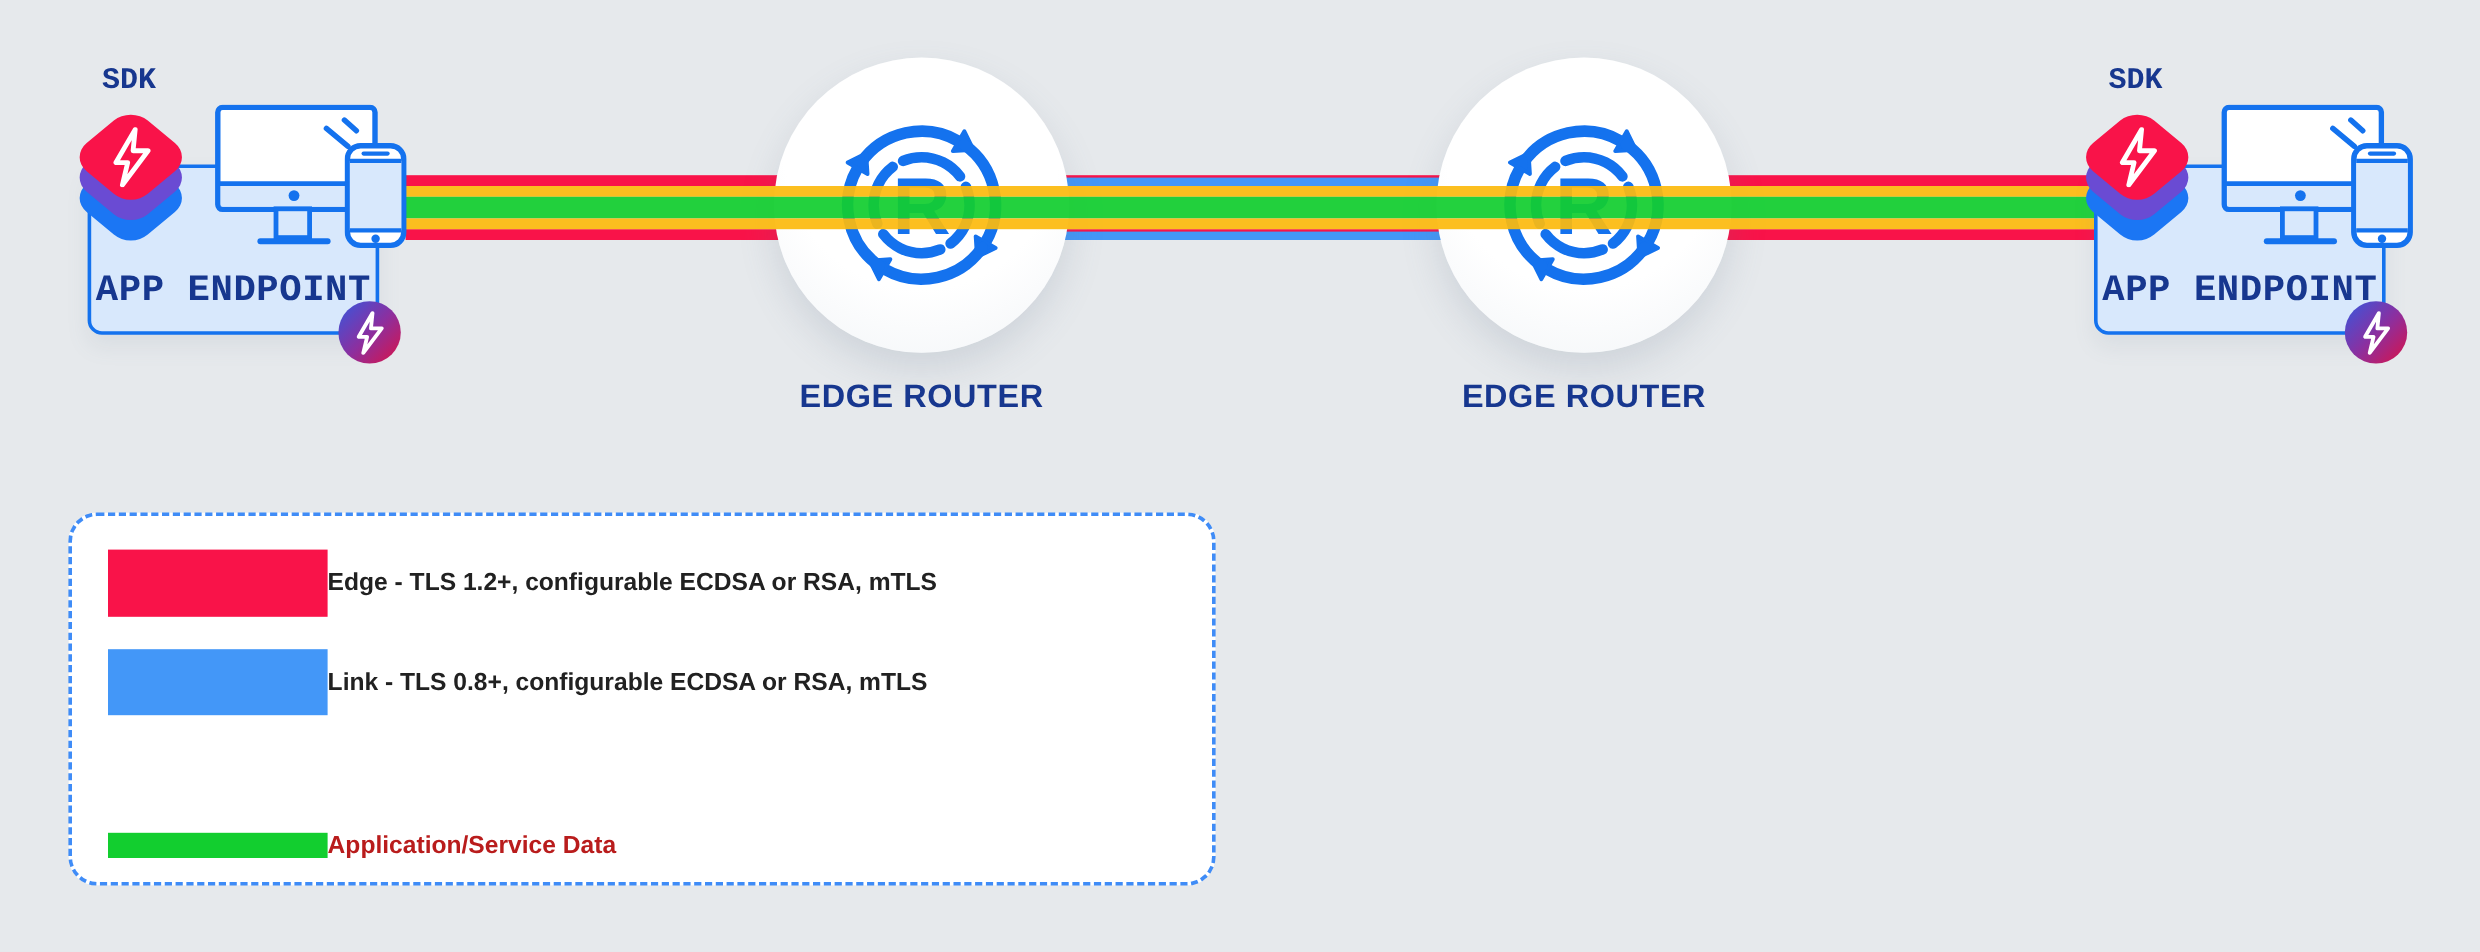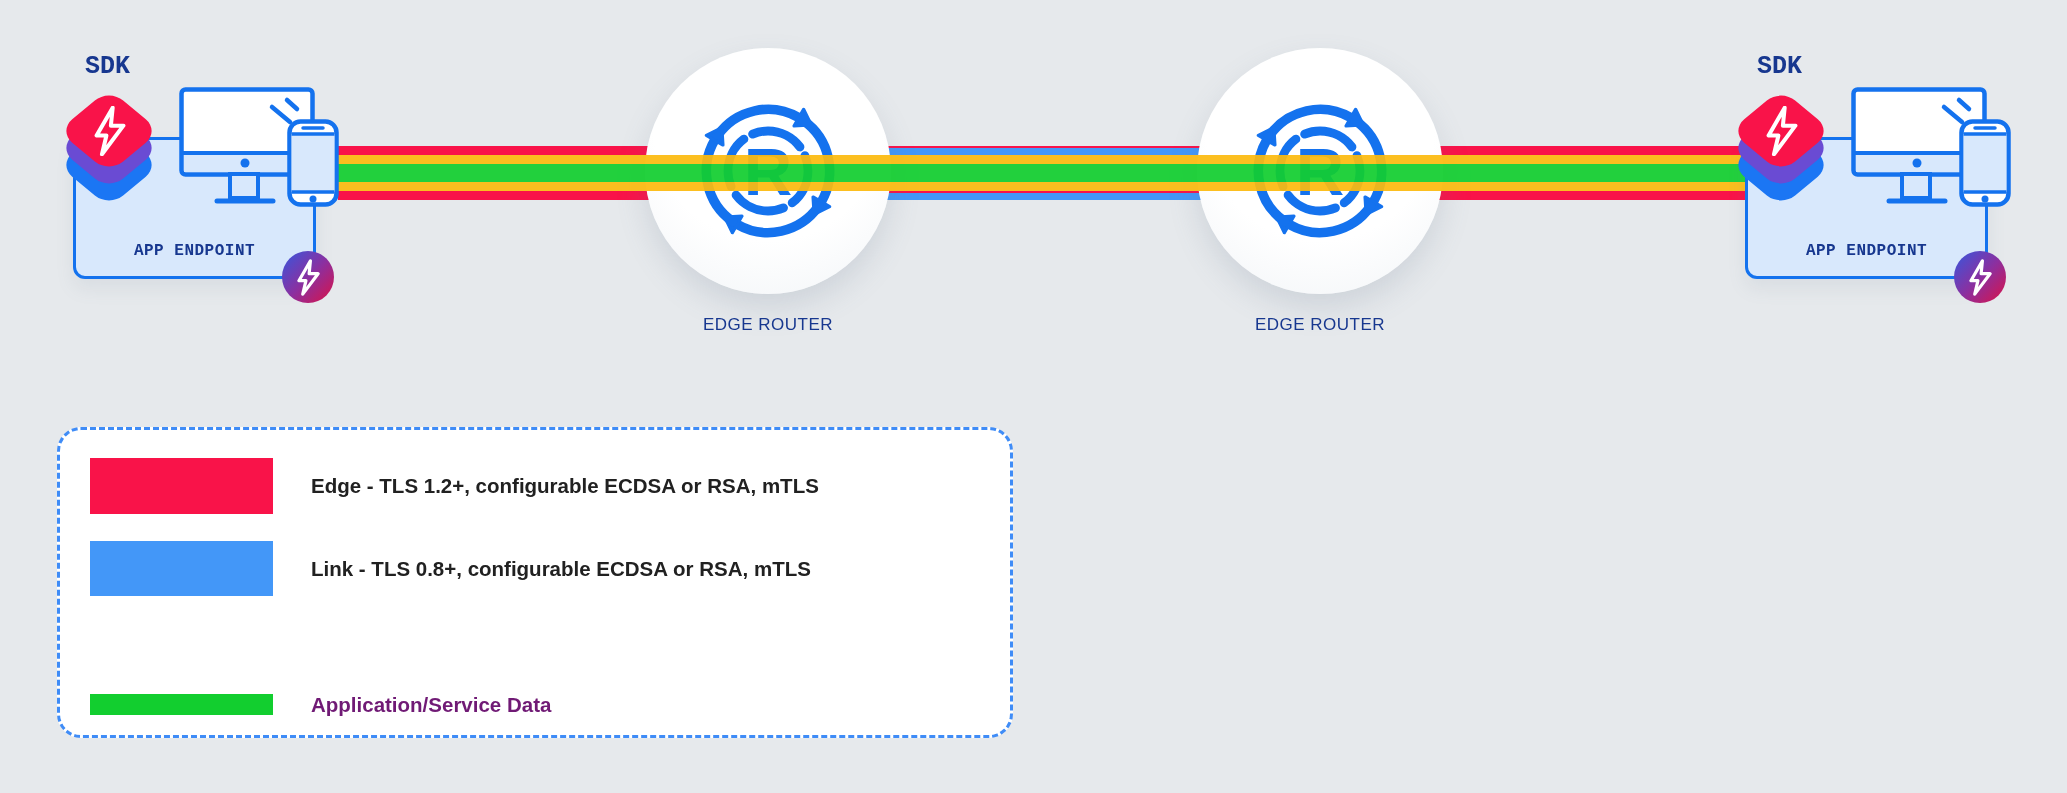--- a/index.html
+++ b/index.html
@@ -19,50 +19,50 @@
   .stripe.yellow-bottom{top:182px;height:9px;}
 
   
   .router-circle{position:absolute;top:48px;width:246px;height:246px;border-radius:50%;
     background:radial-gradient(circle at 50% 32%,#ffffff 55%,#f1f4f7 100%);
     box-shadow:0 14px 30px rgba(100,115,140,.18);z-index:3;}
   .router-circle.left{left:645px;} .router-circle.right{left:1197px;}
   .router-icon{position:absolute;top:91px;width:160px;height:160px;z-index:4;}
   .router-icon.left{left:688px;} .router-icon.right{left:1240px;}
   .router-label{position:absolute;top:315px;width:320px;text-align:center;
-    font-size:17px;font-weight:400;letter-spacing:.5px;z-index:6;}
+    font-size:27px;font-weight:700;letter-spacing:.5px;z-index:6;}
   .router-label.left{left:608px;} .router-label.right{left:1160px;}
 
   
   .endpoint{position:absolute;top:40px;width:300px;height:270px;z-index:6;font-family:Liberation Mono, monospace;}
   .endpoint.left{left:55px;} .endpoint.right{left:1727px;}
   .sdk-label{position:absolute;left:30px;top:12px;font-size:25px;font-weight:600;}
   .ep-box{position:absolute;left:18px;top:97px;width:237px;height:136px;border:3px solid;
     border-radius:12px;display:flex;align-items:flex-end;justify-content:center;
     box-shadow:0 10px 18px rgba(110,125,150,.10);}
-  .ep-box-label{font-size:16px;font-weight:600;letter-spacing:.5px;margin-bottom:16px;white-space:nowrap;}
+  .ep-box-label{font-size:31px;font-weight:600;letter-spacing:.5px;margin-bottom:16px;white-space:nowrap;}
   .monitor{position:absolute;left:124px;top:47px;}
   .phone{position:absolute;left:232px;top:79px;}
   .stack{position:absolute;left:0;top:45px;width:104px;height:124px;}
   .layer{position:absolute;width:72px;height:72px;border-radius:20px;
     transform:scaleY(.83) rotate(45deg);left:18px;}
   .layer.l-blue{top:43.5px;z-index:1;}
   .layer.l-purple{top:26.5px;z-index:2;}
   .layer.l-red{top:9.5px;z-index:3;}
   .stack-bolt{position:absolute;left:38px;top:21px;z-index:4;}
   .badge{position:absolute;left:227px;top:211px;width:52px;height:52px;border-radius:50%;
     background:linear-gradient(135deg,#3558DF 0%,#8C2F9F 52%,#DB1246 100%);
     display:flex;align-items:center;justify-content:center;z-index:5;}
 
   
   .legend{position:absolute;left:57px;top:427px;width:956px;height:311px;background:#ffffff;
     border:3px dashed;border-radius:24px;z-index:7;box-sizing:border-box;}
   .legend-row{position:absolute;left:30px;display:flex;align-items:center;}
   .legend-swatch{width:183px;flex:0 0 183px;}
-  .legend-text{margin-left:38px;font-size:20.5px;font-weight:600;white-space:nowrap;}
+  .legend-text{font-size:20.5px;font-weight:600;white-space:nowrap;}
   .lr0{top:28px;height:56px;} .lr0 .legend-swatch{height:56px;}
   .lr1{top:111px;height:55px;} .lr1 .legend-swatch{height:55px;}
   .lr2{top:198px;height:41px;} .lr2 .legend-swatch{height:41px;}
   .lr3{top:264px;height:21px;} .lr3 .legend-swatch{height:21px;}
 </style>
 </head>
 <body>
 
 <svg width="0" height="0" style="position:absolute">
   <defs>
@@ -221,17 +221,17 @@
     <div class="legend-row lr0">
       <div class="legend-swatch" style="background-color: rgb(249, 19, 73);"></div>
       <span class="legend-text" style="color: rgb(33, 33, 33);">Edge - TLS 1.2+, configurable ECDSA or RSA, mTLS</span>
     </div>
     <div class="legend-row lr1">
       <div class="legend-swatch" style="background-color: rgb(67, 151, 248);"></div>
       <span class="legend-text" style="color: rgb(33, 33, 33);">Link - TLS 0.8+, configurable ECDSA or RSA, mTLS</span>
     </div>
     <div class="legend-row lr3">
       <div class="legend-swatch" style="background-color: rgb(18, 206, 47);"></div>
-      <span class="legend-text" style="color: #701a75;">Application/Service Data</span>
+      <span class="legend-text" style="color: #b91c1c;">Application/Service Data</span>
     </div>
   </div>
 
 </div>
 
 </body></html>

